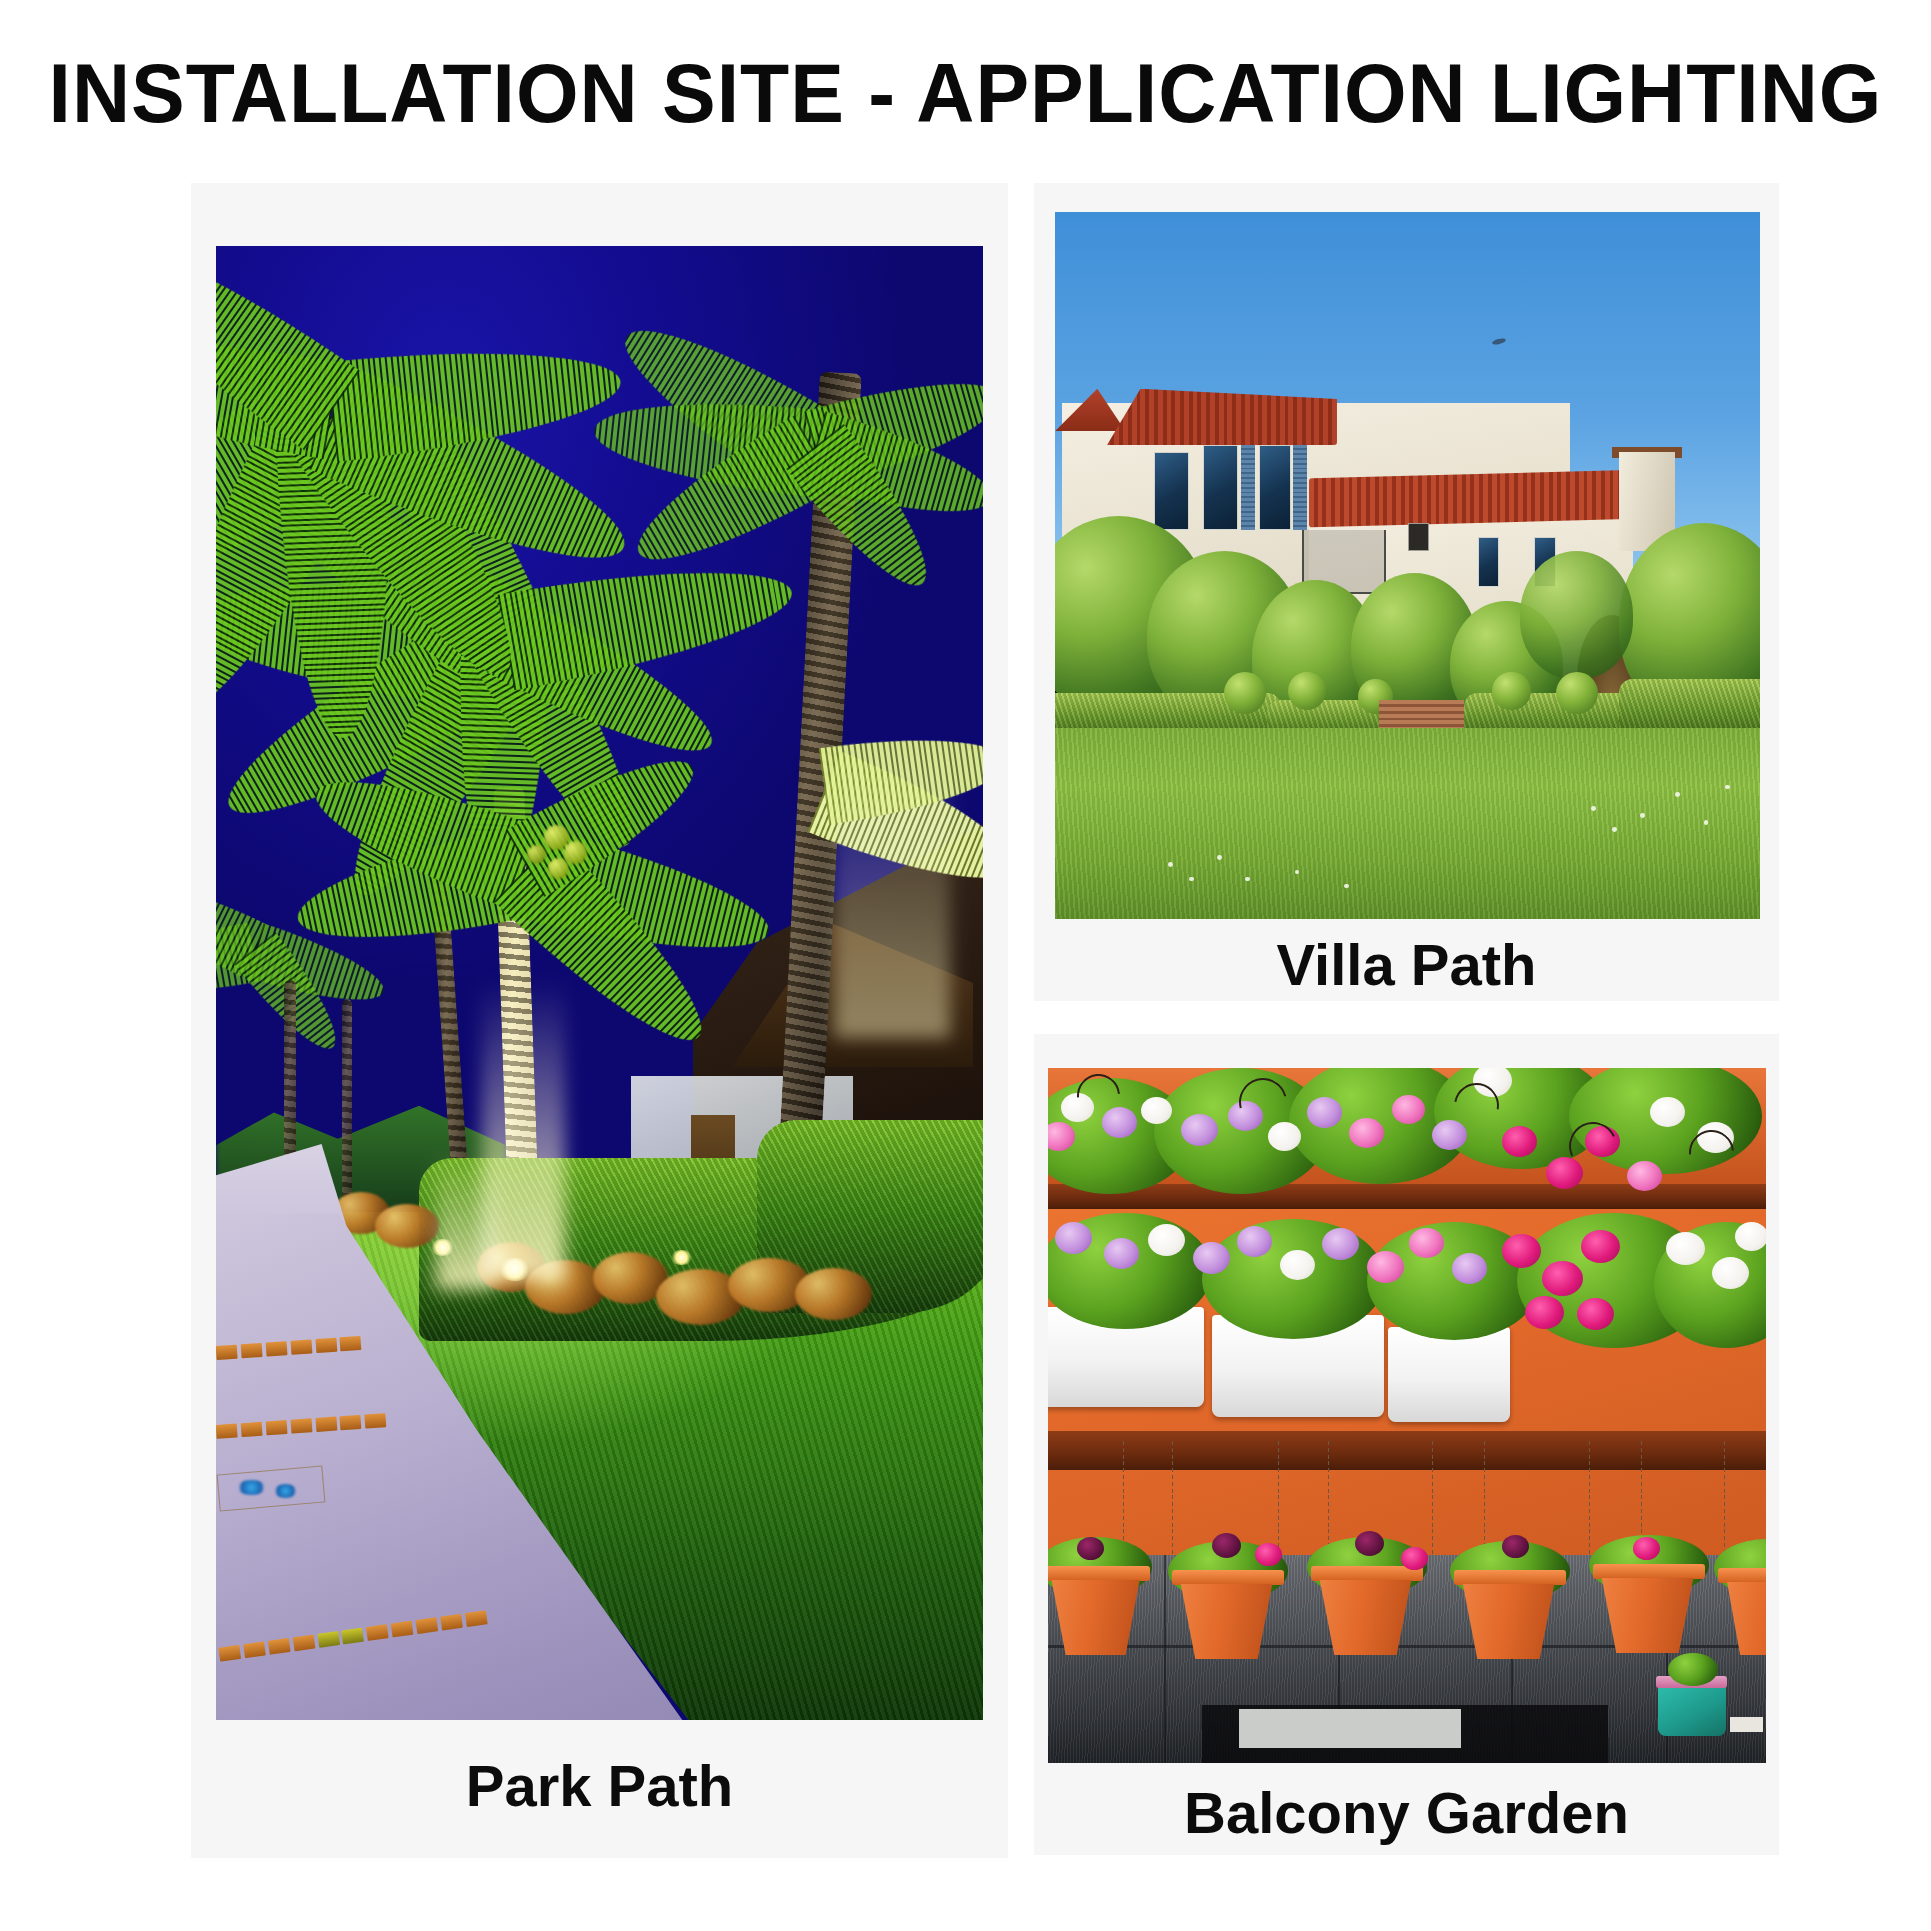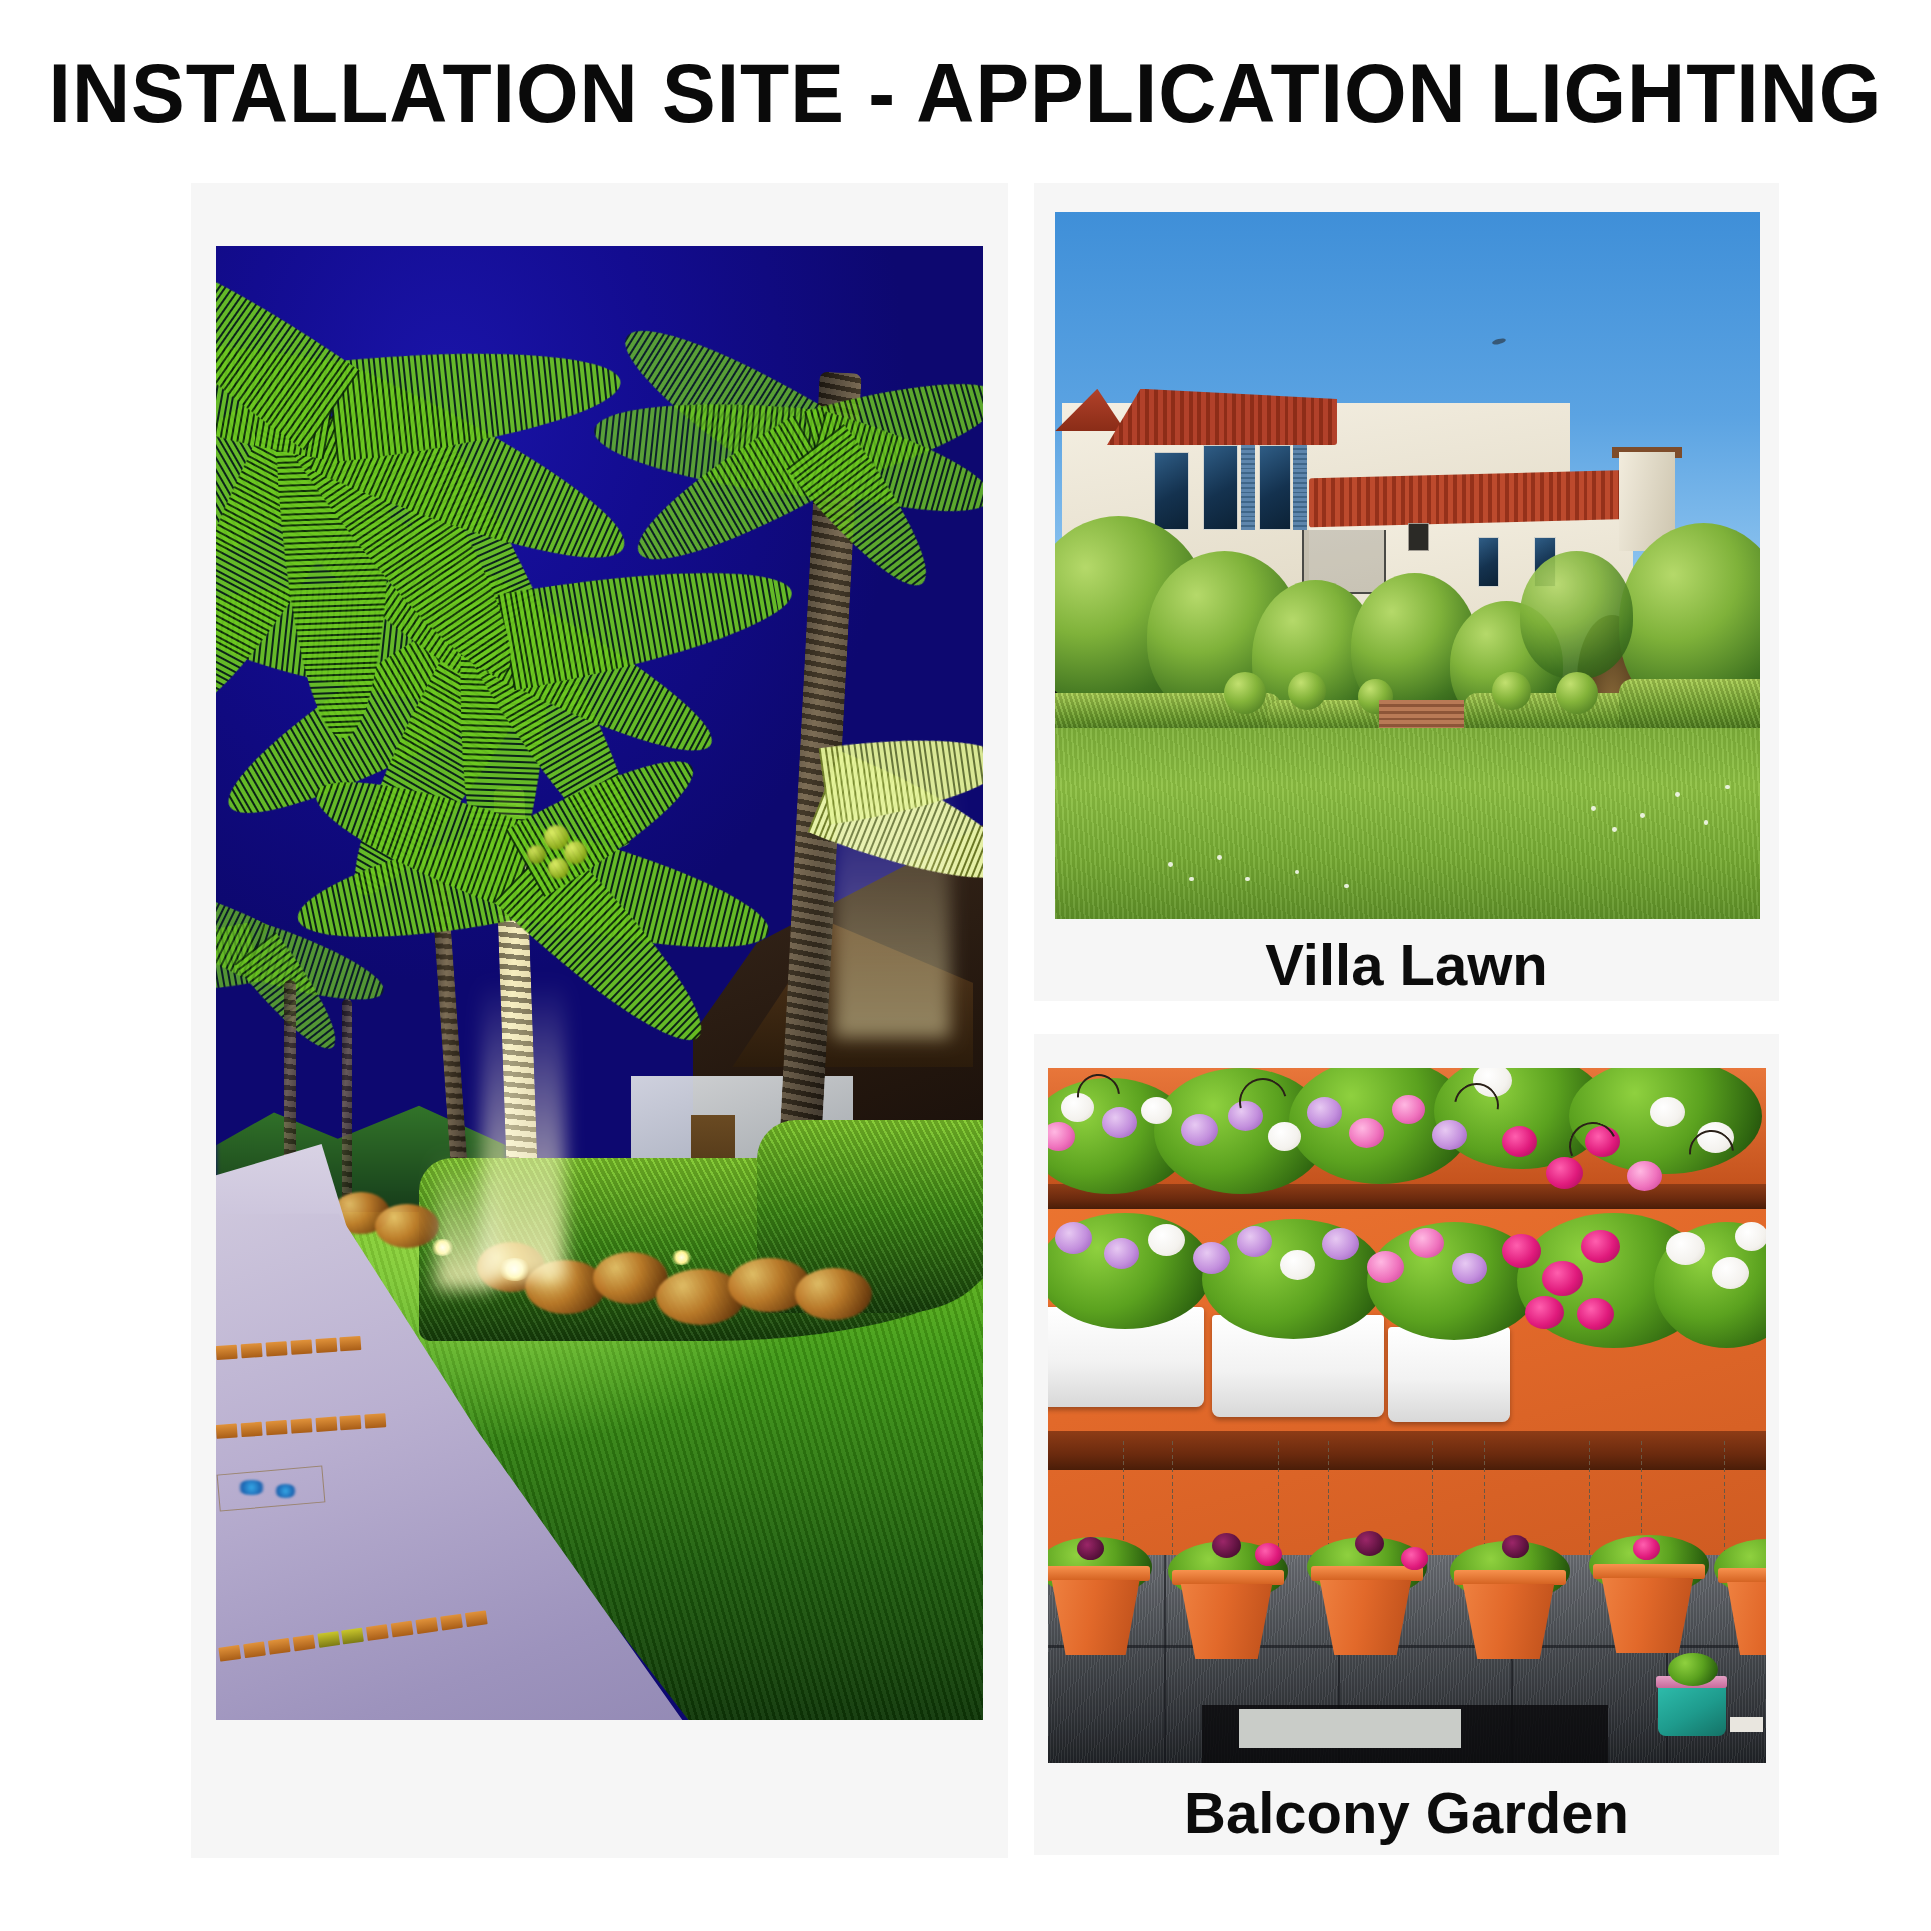--- a/index.html
+++ b/index.html
@@ -537,20 +537,21 @@
         <span class="brick"></span>
         <span class="brick"></span>
         <span class="brick"></span>
     </div>
     <div class="tile-deco" style="left:1.9px; top:1224px; width:104px; height:35px; transform:rotate(-5deg);"></div>
     <div class="blue-mark" style="left:21px; top:1234px; width:29px; height:15.4px;"></div>
     <div class="blue-mark" style="left:58px; top:1238px; width:23px; height:13.5px;"></div>
 
   </div>
 
+  <div class="caption" style="top:1569px;">Park Path</div>
 </div>
 
 <div class="card" id="card-villa">
 
   <div class="photo" id="photo-villa">
     <div class="vl-sky"></div>
     <div class="vl-bird"></div>
 
     <div class="vl-house"></div>
     <div class="vl-house2"></div>
@@ -598,21 +599,21 @@
     <div class="vl-daisy" style="left:34%; top:93%;"></div>
     <div class="vl-daisy" style="left:41%; top:95%;"></div>
     <div class="vl-daisy" style="left:76%; top:84%;"></div>
     <div class="vl-daisy" style="left:79%; top:87%;"></div>
     <div class="vl-daisy" style="left:83%; top:85%;"></div>
     <div class="vl-daisy" style="left:88%; top:82%;"></div>
     <div class="vl-daisy" style="left:92%; top:86%;"></div>
     <div class="vl-daisy" style="left:95%; top:81%;"></div>
   </div>
 
-  <div class="caption" style="top:748px;">Villa Lawn</div>
+  <div class="caption" style="top:748px;">Villa Path</div>
 </div>
 
 <div class="card" id="card-balcony">
 
   <div class="photo" id="photo-balcony">
     <div class="bg-wall"></div>
 
     <div class="bg-planterband" style="top:0; height:116px;"></div>
     <div class="bg-rail" style="top:116px; height:25px;"></div>
 

